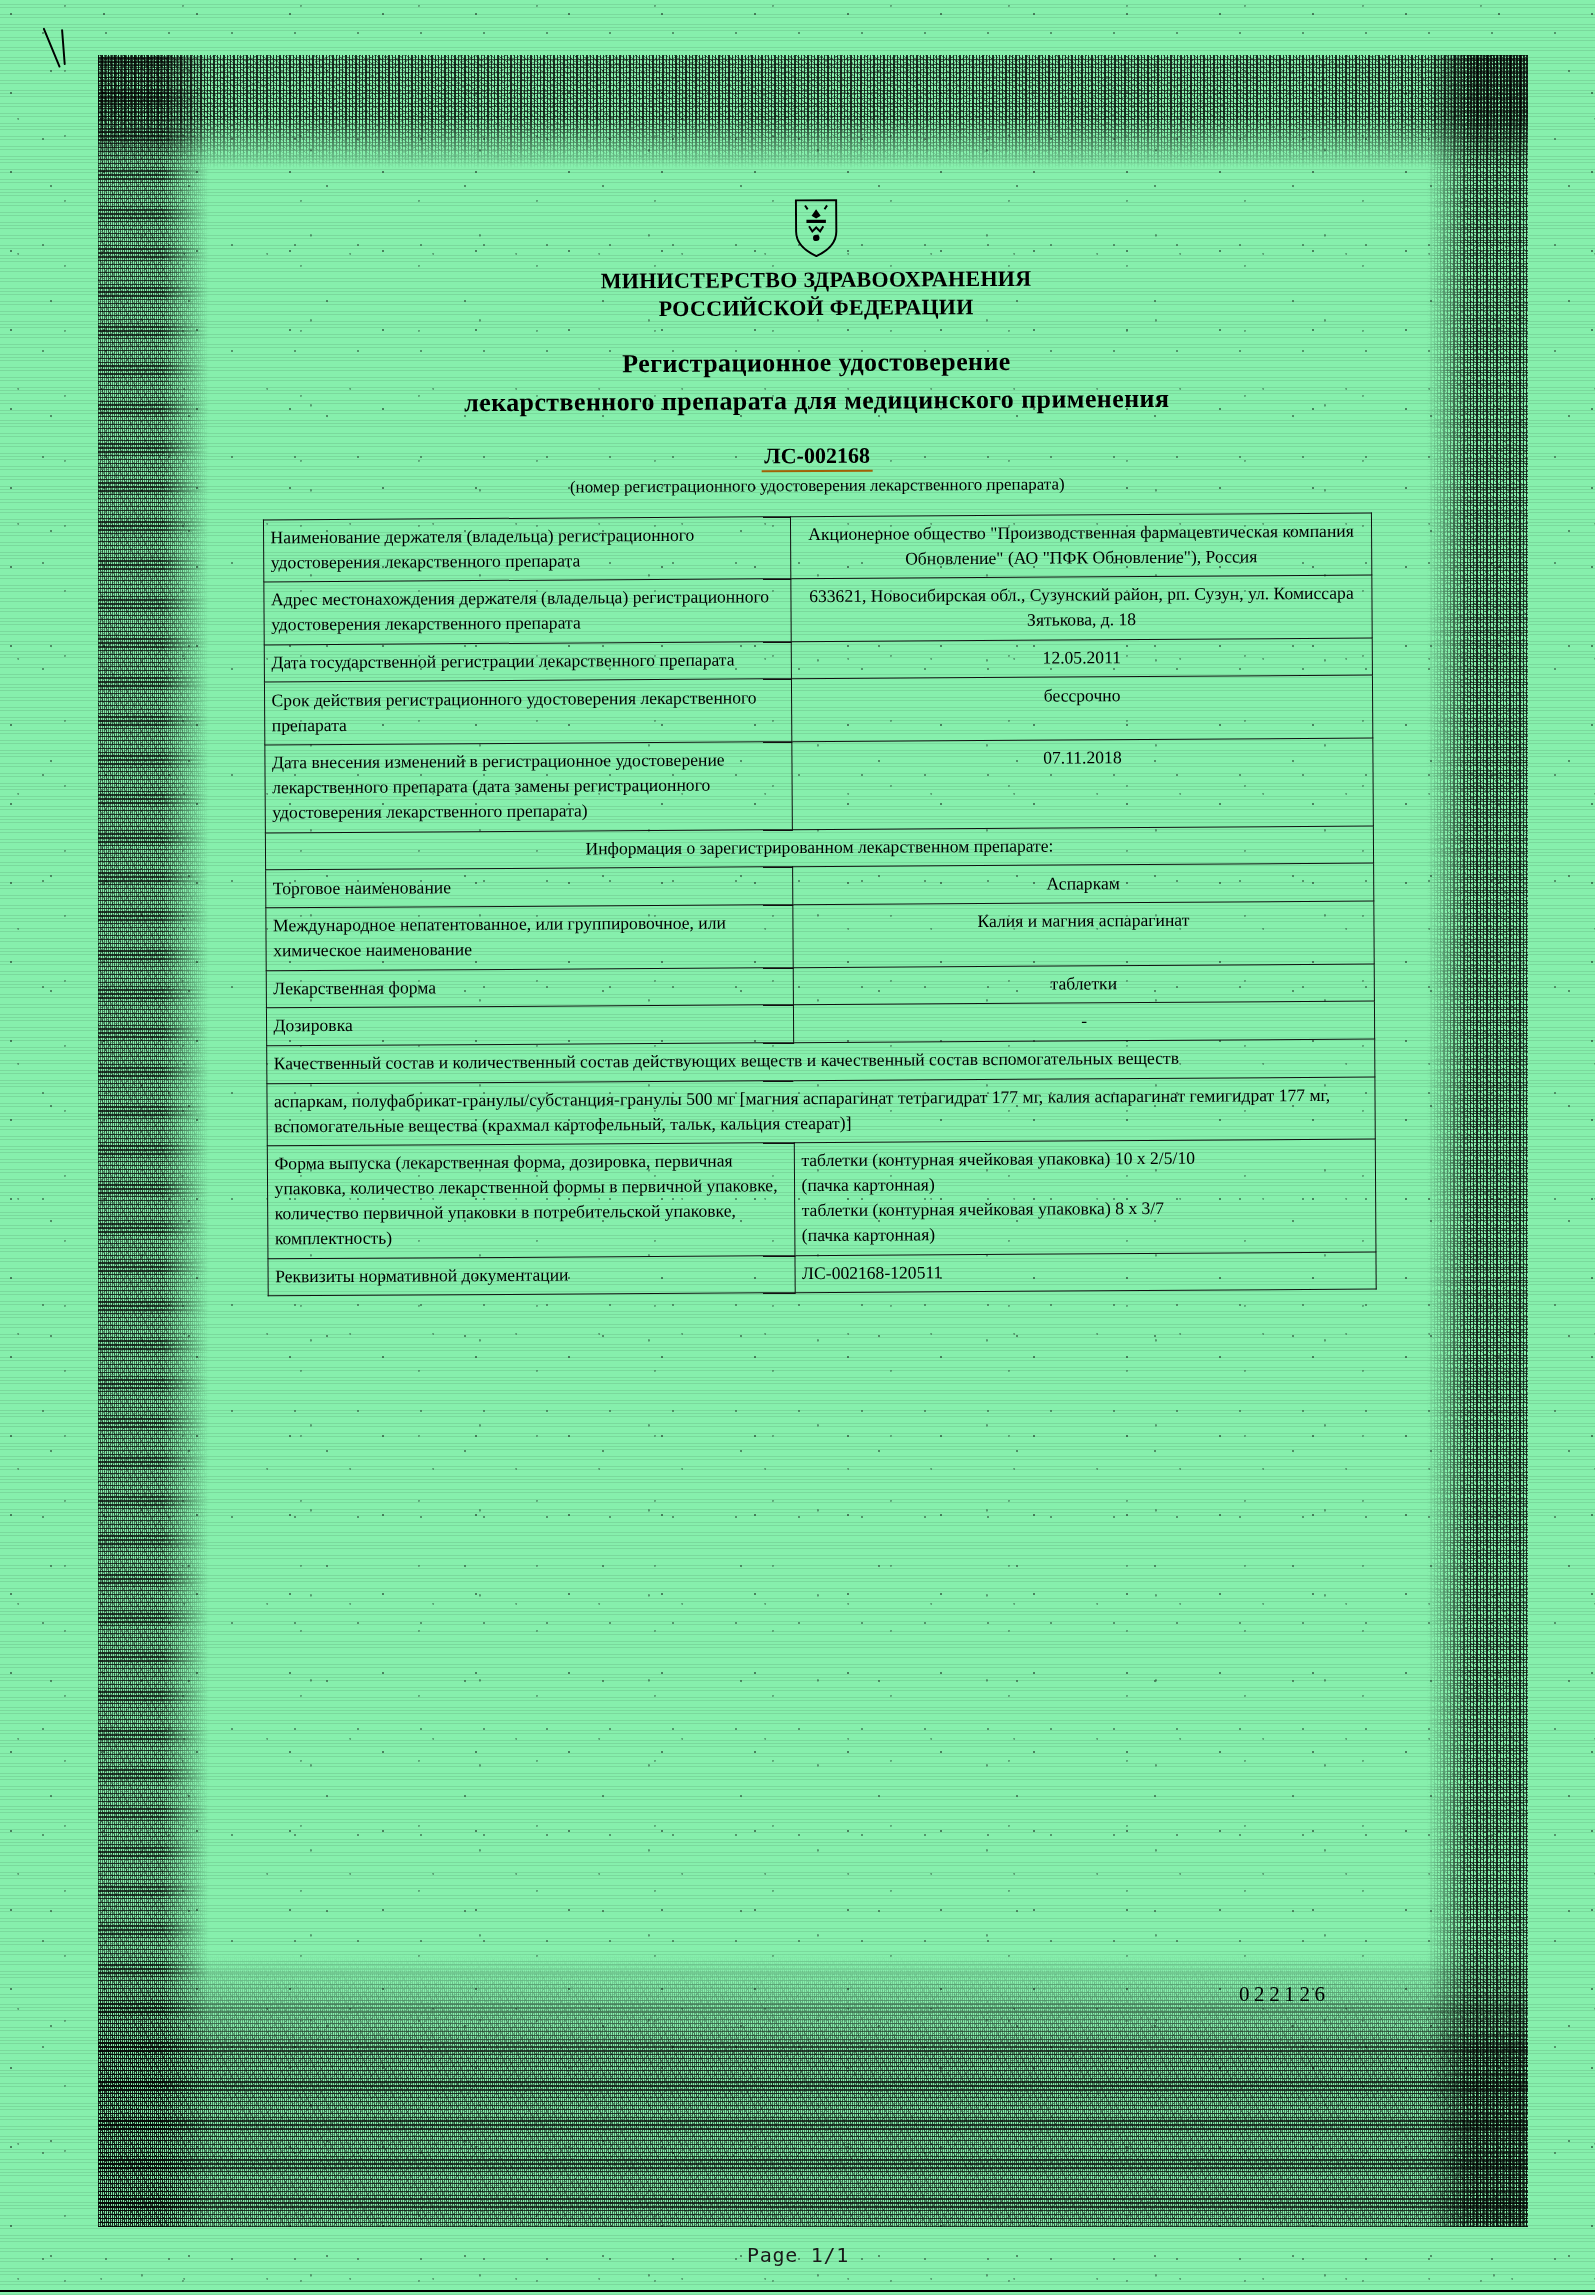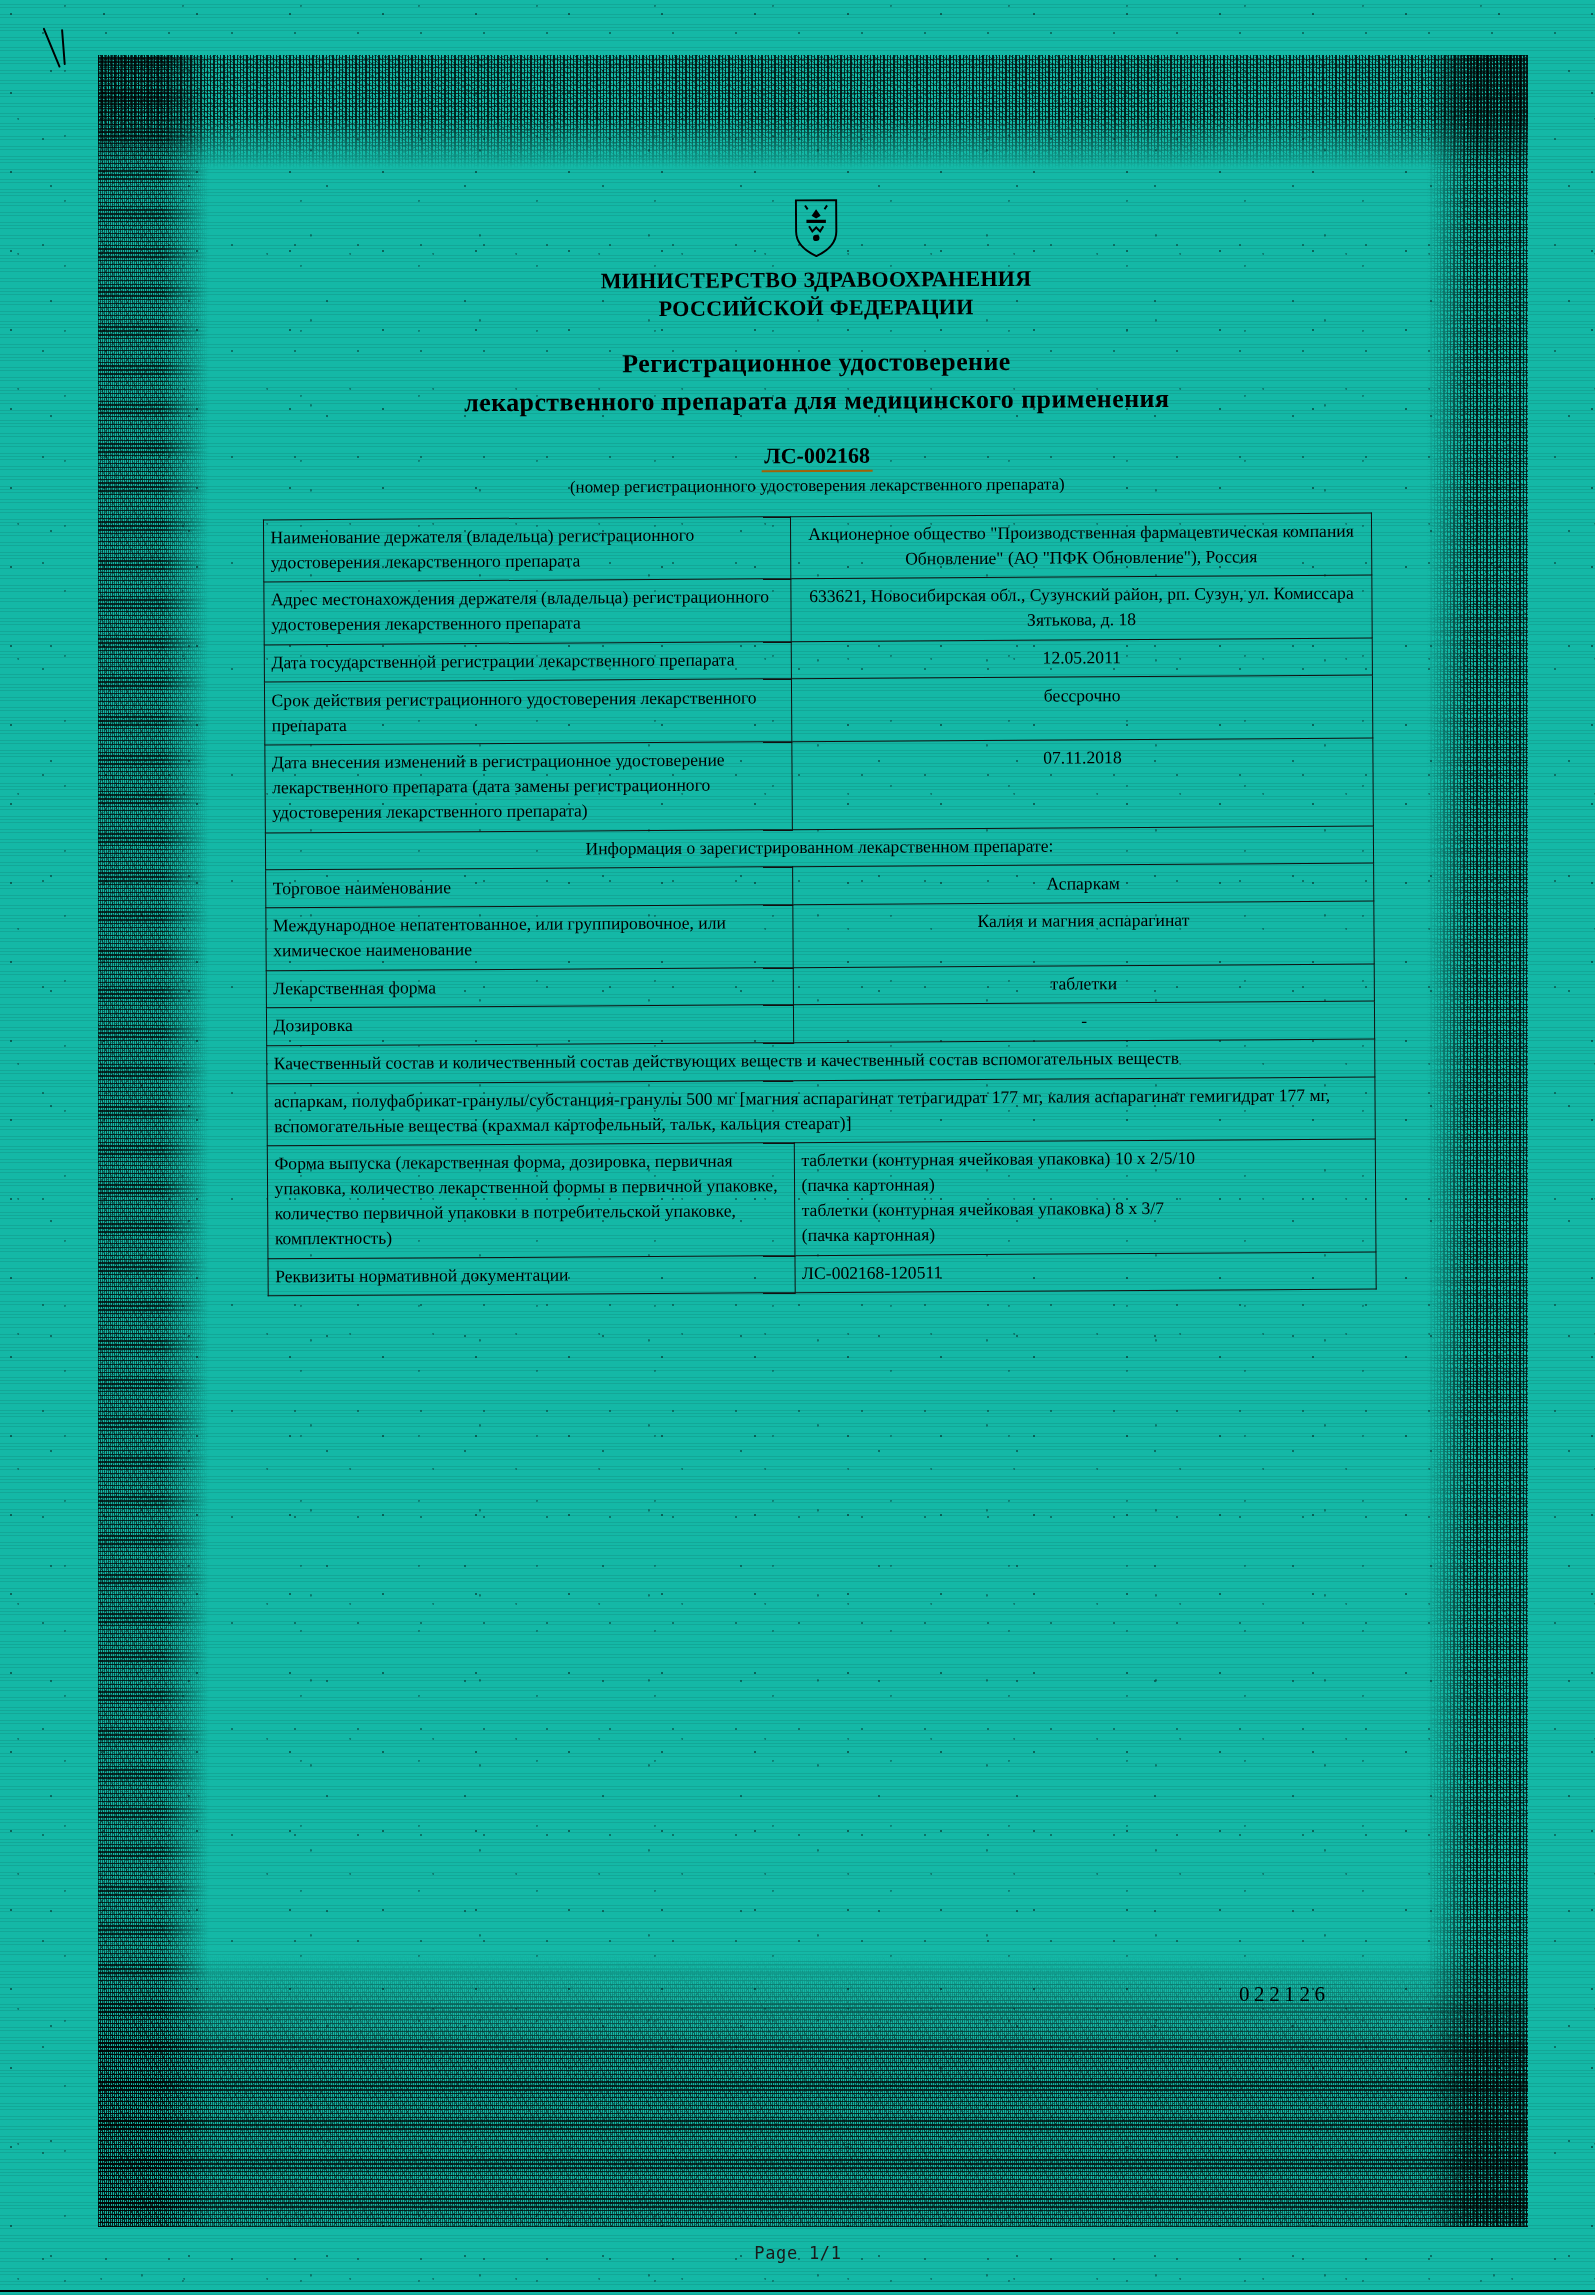--- a/index.html
+++ b/index.html
@@ -5,21 +5,21 @@
 <style>
   html,body{margin:0;padding:0;background:#ffffff;}
   body{
     width:1596px;height:2295px;position:relative;overflow:hidden;
     font-family:"Liberation Serif","DejaVu Serif",serif;
     color:#000;
   }
 
   
   .scan-page{
-    position:absolute;inset:0;background:#14b8a6;text-decoration:underline;
+    position:absolute;inset:0;background:#86efac;text-decoration:underline;
   }
   .stray-mark{
     position:absolute;left:40px;top:26px;width:39px;height:46px;
   }
   .stray-mark svg{display:block;}
 
   
   .noise-frame{
     position:absolute;left:98px;top:55px;right:68px;bottom:68px;
     pointer-events:none;
@@ -113,21 +113,21 @@
   .val-block{display:block;}
 
   .serial{
     position:absolute;left:1239px;top:1982px;
     font-size:21px;letter-spacing:4.6px;font-family:"Liberation Serif",serif;
   }
 
   .footer{
     position:absolute;left:0;right:0;top:2243px;text-align:center;
     font-family:"DejaVu Sans Mono","Liberation Mono",monospace;
-    font-size:17px;color:#1a1a1a;letter-spacing:0.7px;
+    font-size:20px;color:#1a1a1a;letter-spacing:0.7px;
   }
   .footer-rule{
     position:absolute;left:0;right:0;top:2290px;height:2px;background:#000;
   }
 
   
   .grain{
     position:absolute;inset:0;pointer-events:none;opacity:.16;
     background-image:
       repeating-linear-gradient(0deg,rgba(0,0,0,.55) 0 0.7px,transparent 0.7px 3.3px);

